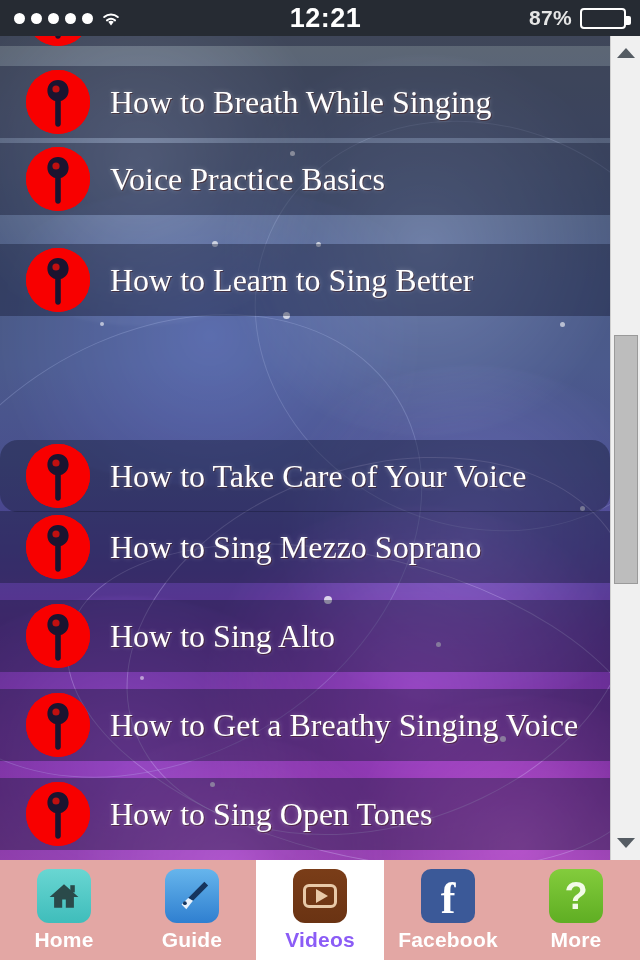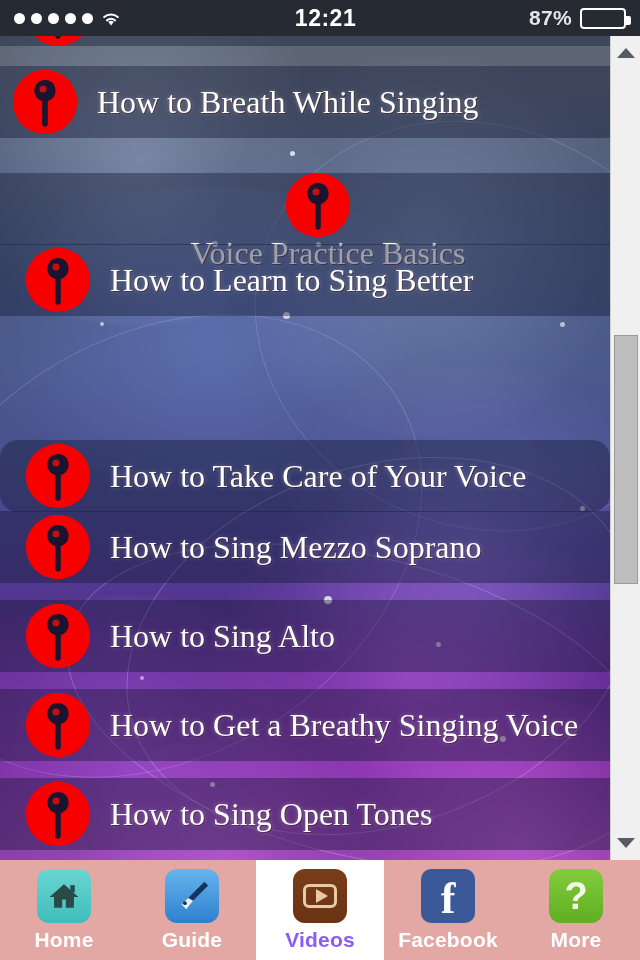--- a/index.html
+++ b/index.html
@@ -31,21 +31,21 @@
   .sb-right { display:flex; align-items:center; gap:8px; flex:0 0 auto; }
 
   .dots { display:flex; gap:6px; align-items:center; }
   .dot {
     width:11px; height:11px; border-radius:50%;
     background:#ffffff;
   }
   .wifi { width:22px; height:17px; display:block; }
 
   .sb-time {
-    color:#fff; font-size:23px; font-weight:bold;
+    color:#fff; font-size:27px; font-weight:bold;
     letter-spacing:0.5px;
     font-family:"Liberation Sans", sans-serif;
     text-align:right;
   }
   .sb-batt-text {
     color:#e5e5e5; font-size:21px; font-weight:bold;
     letter-spacing:0.3px;
   }
   .batt {
     position:relative;
@@ -305,31 +305,31 @@
     <div class="list" id="list">
         <div class="row partial" style="top: -2px;">
           <span class="mic-icon" style="margin-top:-52px">
             <svg viewBox="0 0 64 64">
               <ellipse cx="32" cy="32" rx="32" ry="32" fill="#f80000"></ellipse>
               <path d="M32 10c-6.2 0-10.6 4.6-10.6 10.6 0 5.4 3.3 9.4 7.8 10.4V54c0 1.5 1.2 2.7 2.8 2.7s2.8-1.2 2.8-2.7V31c4.5-1 7.8-5 7.8-10.4C42.6 14.6 38.2 10 32 10z" fill="#1a1430"></path>
               <circle cx="30" cy="19" r="3.6" fill="#c01010"></circle>
             </svg>
           </span>
         </div>
-        <div class="row" style="top: 30px; padding-left: 13px;">
+        <div class="row" style="top: 30px;">
           <span class="mic-icon">
             <svg viewBox="0 0 64 64">
               <ellipse cx="32" cy="32" rx="32" ry="32" fill="#f80000"></ellipse>
               <path d="M32 10c-6.2 0-10.6 4.6-10.6 10.6 0 5.4 3.3 9.4 7.8 10.4V54c0 1.5 1.2 2.7 2.8 2.7s2.8-1.2 2.8-2.7V31c4.5-1 7.8-5 7.8-10.4C42.6 14.6 38.2 10 32 10z" fill="#1a1430"></path>
               <circle cx="30" cy="19" r="3.6" fill="#c01010"></circle>
             </svg>
           </span>
           <span class="row-label">How to Breath While Singing</span>
         </div>
-        <div class="row" style="top: 137px; flex-direction: column;">
+        <div class="row" style="top: 107px;">
           <span class="mic-icon">
             <svg viewBox="0 0 64 64">
               <ellipse cx="32" cy="32" rx="32" ry="32" fill="#f80000"></ellipse>
               <path d="M32 10c-6.2 0-10.6 4.6-10.6 10.6 0 5.4 3.3 9.4 7.8 10.4V54c0 1.5 1.2 2.7 2.8 2.7s2.8-1.2 2.8-2.7V31c4.5-1 7.8-5 7.8-10.4C42.6 14.6 38.2 10 32 10z" fill="#1a1430"></path>
               <circle cx="30" cy="19" r="3.6" fill="#c01010"></circle>
             </svg>
           </span>
           <span class="row-label">Voice Practice Basics</span>
         </div>
         <div class="row" style="top: 208px;">

